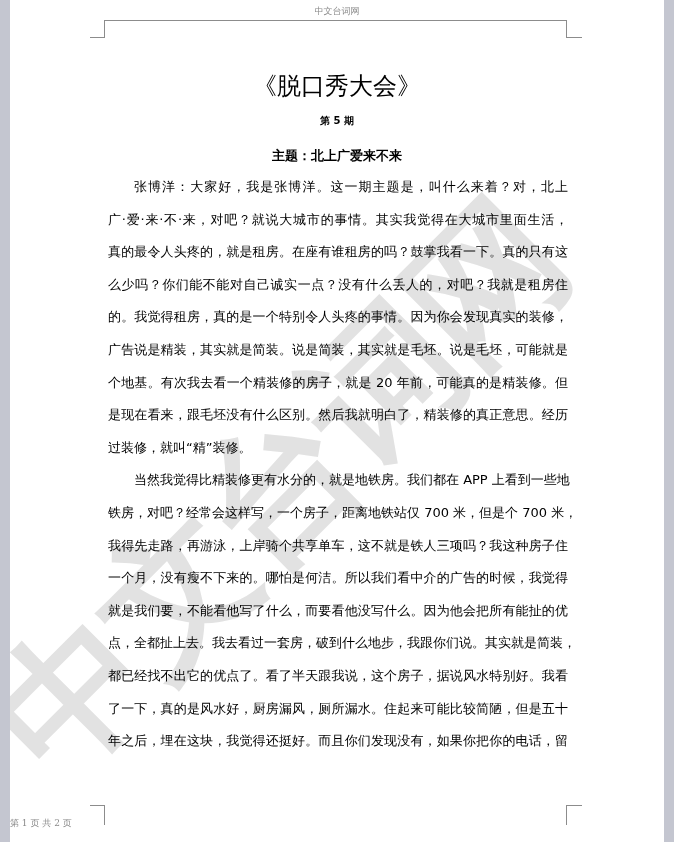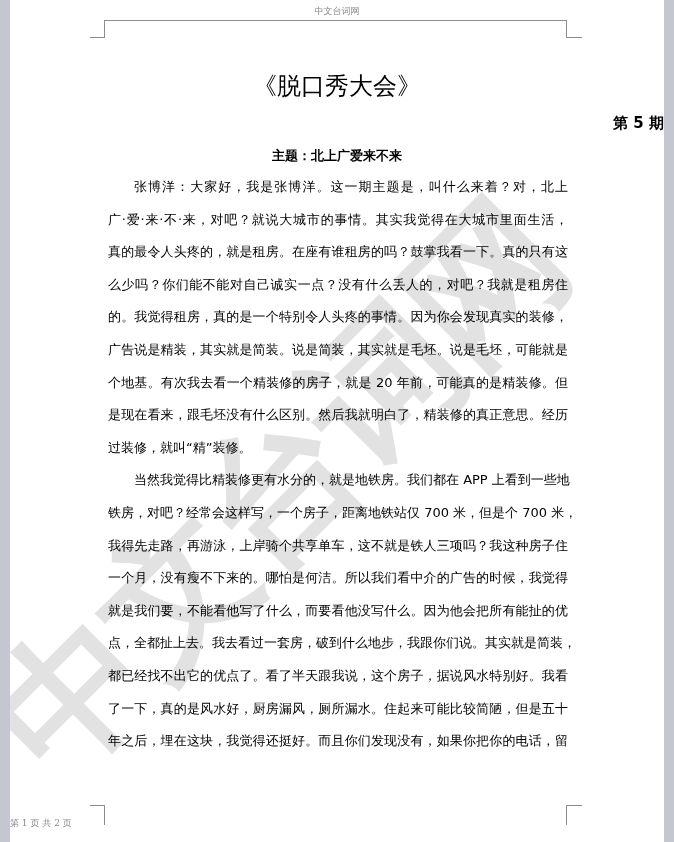--- a/index.html
+++ b/index.html
@@ -39,21 +39,21 @@
       margin-left: -120px;
     }
 
     .title {
       position: absolute; left: 0; width: 100%; top: 54px;
       text-align: center; font-family: "DejaVu Serif", serif;
       font-size: 24px; color: #000; z-index: 1; margin-top: 16px;
     }
     .issue {
       position: absolute; left: 0; width: 100%; top: 114px;
-      text-align: right; font-size: 15px; font-weight: bold; color: #000; z-index: 1;
+      text-align: center; font-size: 10px; font-weight: bold; color: #000; z-index: 1;
     }
     .theme {
       position: absolute; left: 0; width: 100%; top: 147px;
       text-align: center; font-size: 13px; font-weight: bold; color: #000; z-index: 1;
     }
     .body {
       position: absolute; left: 98px; top: 176px; width: 460px;
       font-size: 13px; color: #000; z-index: 1;
     }
     .line {

